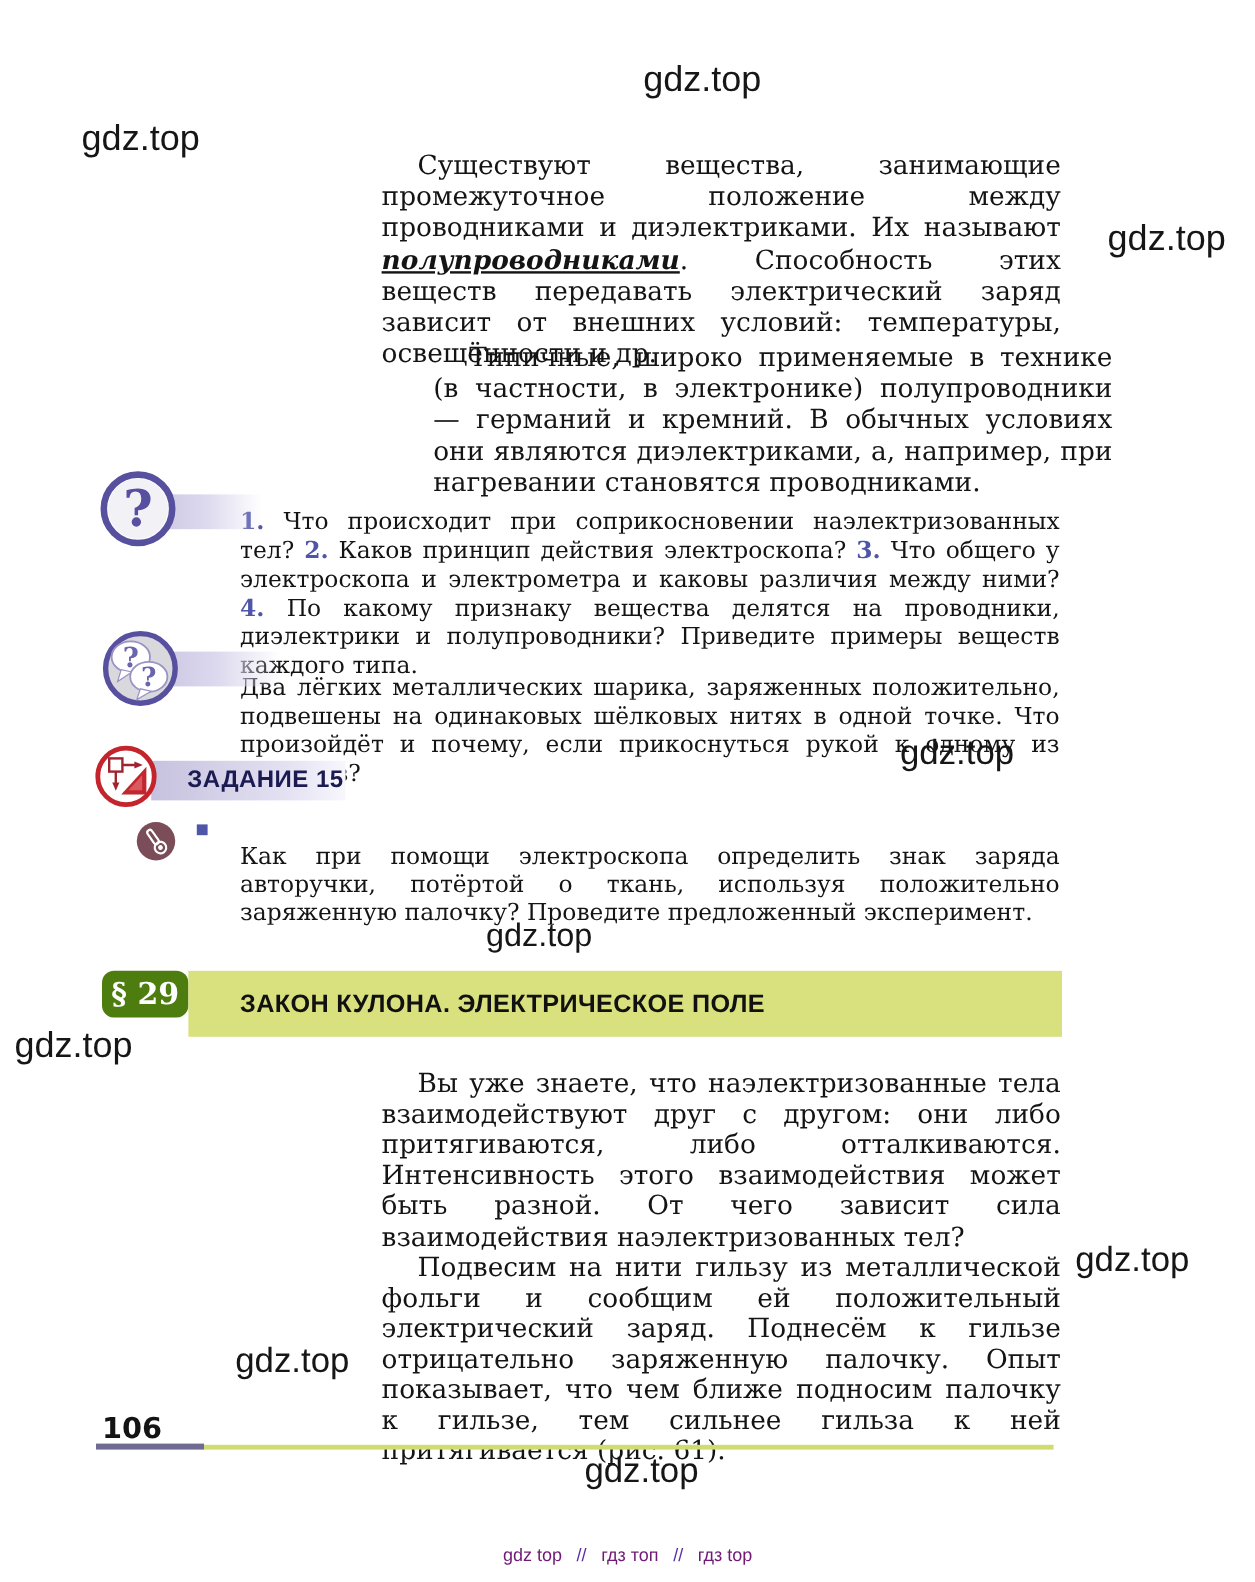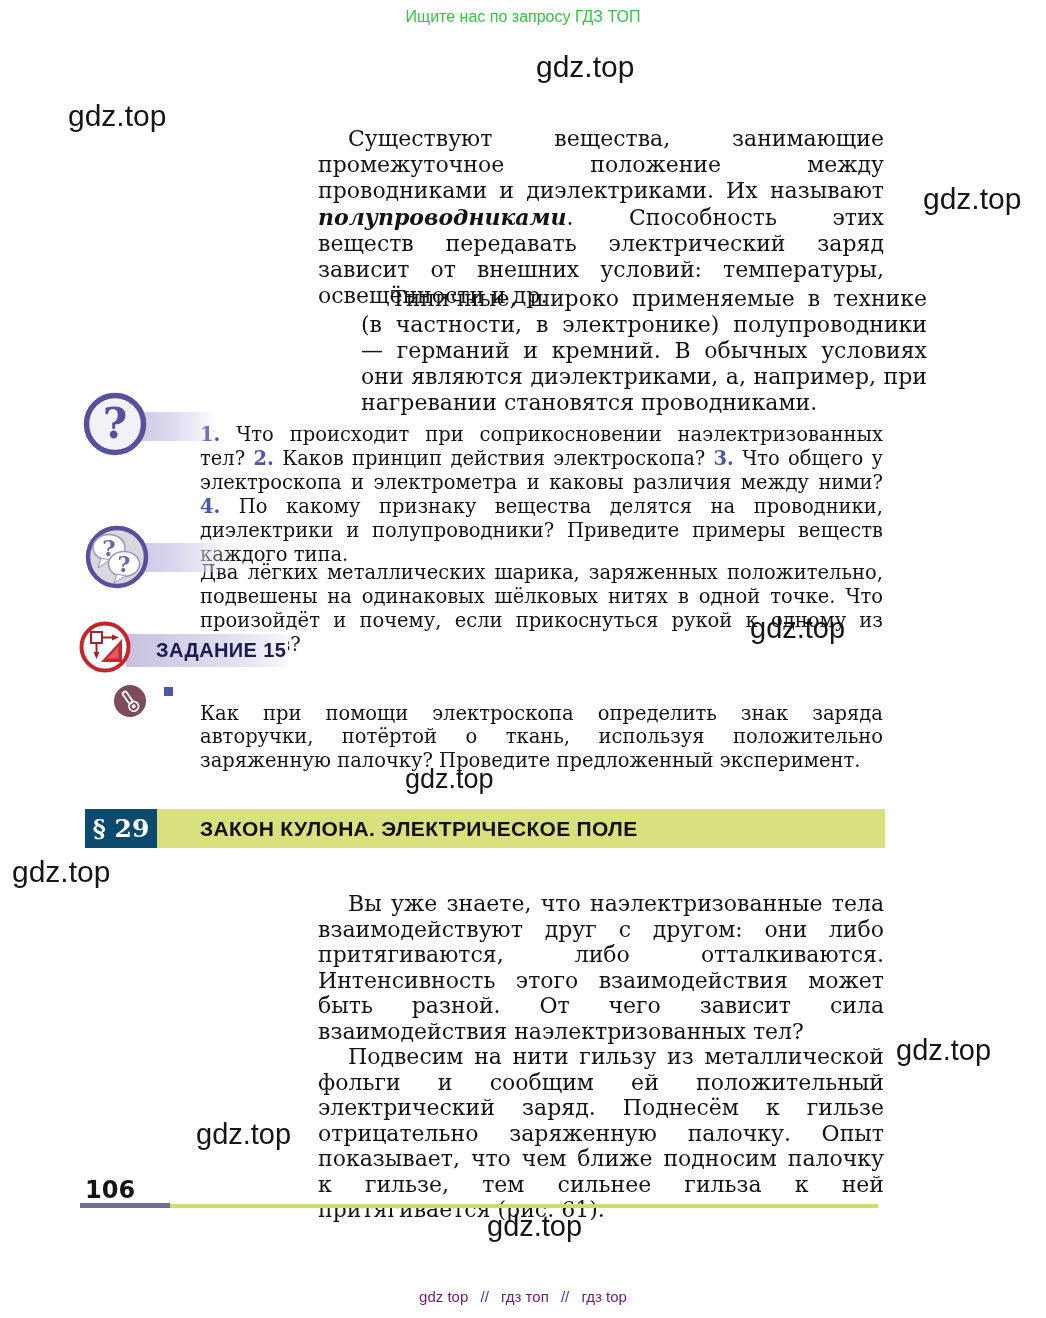--- a/index.html
+++ b/index.html
@@ -21,21 +21,21 @@
   .wm8 { left:196px; top:1118px;font-size:29px; }
   .wm9 { left:487px; top:1210px;font-size:29px; }
 
   .para { position:absolute; left:318px; width:566px; text-align:justify;
           font-size:22px; line-height:26px; }
   .p1 { top:104px; }
   .p2 { top:264px;margin-left:43px; }
   .p3 { top:869px; line-height:25.5px; }
   .p4 { top:1022px; line-height:25.5px; }
   .indent { text-indent:30px; }
-  .term { font-weight:bold; font-style:italic; }
+  .term { font-weight:bold; font-style:italic;text-decoration:underline; }
 
   .sidetext { position:absolute; left:200px; width:683px; text-align:justify;
               font-size:19.5px; line-height:24px; }
   .q1 { top:403px; }
   .q2 { top:541px; }
   .tasktext { top:682px; line-height:23.5px; }
   .qnum { color:#4f55a8; font-weight:bold; }
 
   .grad-bar { position:absolute; height:29px; z-index:1;
               background:linear-gradient(90deg,#c6c1de 0%,#dcd8ee 55%,rgba(246,245,252,0) 100%); }
@@ -49,43 +49,42 @@
   .thermoicon { left:113px; top:684px; width:34px; height:34px; }
   .bullet { position:absolute; left:164px; top:687px; width:9px; height:9px; background:#4f55a8; }
 
   .taskbanner { position:absolute; left:126px; top:634px; width:162px; height:33px;
                 box-sizing:border-box; padding-left:30px; display:flex; align-items:center;
                 background:linear-gradient(90deg,#c6c1de 0%,#e4e1f2 70%,#f8f7fc 100%);
                 font-family:"Liberation Sans", sans-serif; font-weight:bold; font-size:20px;
                 color:#1b1b52; letter-spacing:0.4px; white-space:nowrap; z-index:1; }
 
   .secbox { position:absolute; left:85px; top:809px; width:72px; height:39px;
-            background:#0c4a6e; color:#ffffff; display:flex; align-items:center; justify-content:center;
-            font-family:"DejaVu Serif", serif; font-weight:bold; font-size:25px; }
-  .secbar { position:absolute; left:157px; top:809px; width:728px; height:39px;
+            background:#4d7c0f; color:#ffffff; display:flex; align-items:center; justify-content:center;
+            font-family:"DejaVu Serif", serif; font-weight:bold; font-size:25px;border-radius:10px; }
+  .secbar { position:absolute; left:157px; top:809px; width:728px; height:55px;
             background:#d9e07e; box-sizing:border-box; padding-left:43px;
             display:flex; align-items:center; font-family:"Liberation Sans", sans-serif;
             font-weight:bold; font-size:21px; color:#111; letter-spacing:0.3px; }
 
   .pagenum { position:absolute; left:85px; top:1176px; font-family:"DejaVu Sans", sans-serif;
              font-weight:bold; font-size:24px; }
   .footline-purple { position:absolute; left:80px; top:1203px; width:90px; height:5px; background:#6f6b92; }
   .footline-green  { position:absolute; left:170px; top:1204px; width:708px; height:4px; background:#cfdd70; }
 
   .links { position:absolute; left:0; right:0; top:1288px; text-align:center;
            font-family:"Liberation Sans", sans-serif; font-size:15px; color:#5b2d9e; }
   .links .lnk { color:#701a75; cursor:pointer; margin:0 5px; }
   .links .sep { margin:0 3px; }
 </style>
 </head>
 <body>
 
 <div class="page">
 
-  <div class="promo">Ищите нас по запросу ГДЗ ТОП</div>
 
   <div class="wm wm1">gdz.top</div>
   <div class="wm wm2">gdz.top</div>
   <div class="wm wm3">gdz.top</div>
   <div class="wm wm4">gdz.top</div>
   <div class="wm wm5">gdz.top</div>
   <div class="wm wm6">gdz.top</div>
   <div class="wm wm7">gdz.top</div>
   <div class="wm wm8">gdz.top</div>
   <div class="wm wm9">gdz.top</div>

